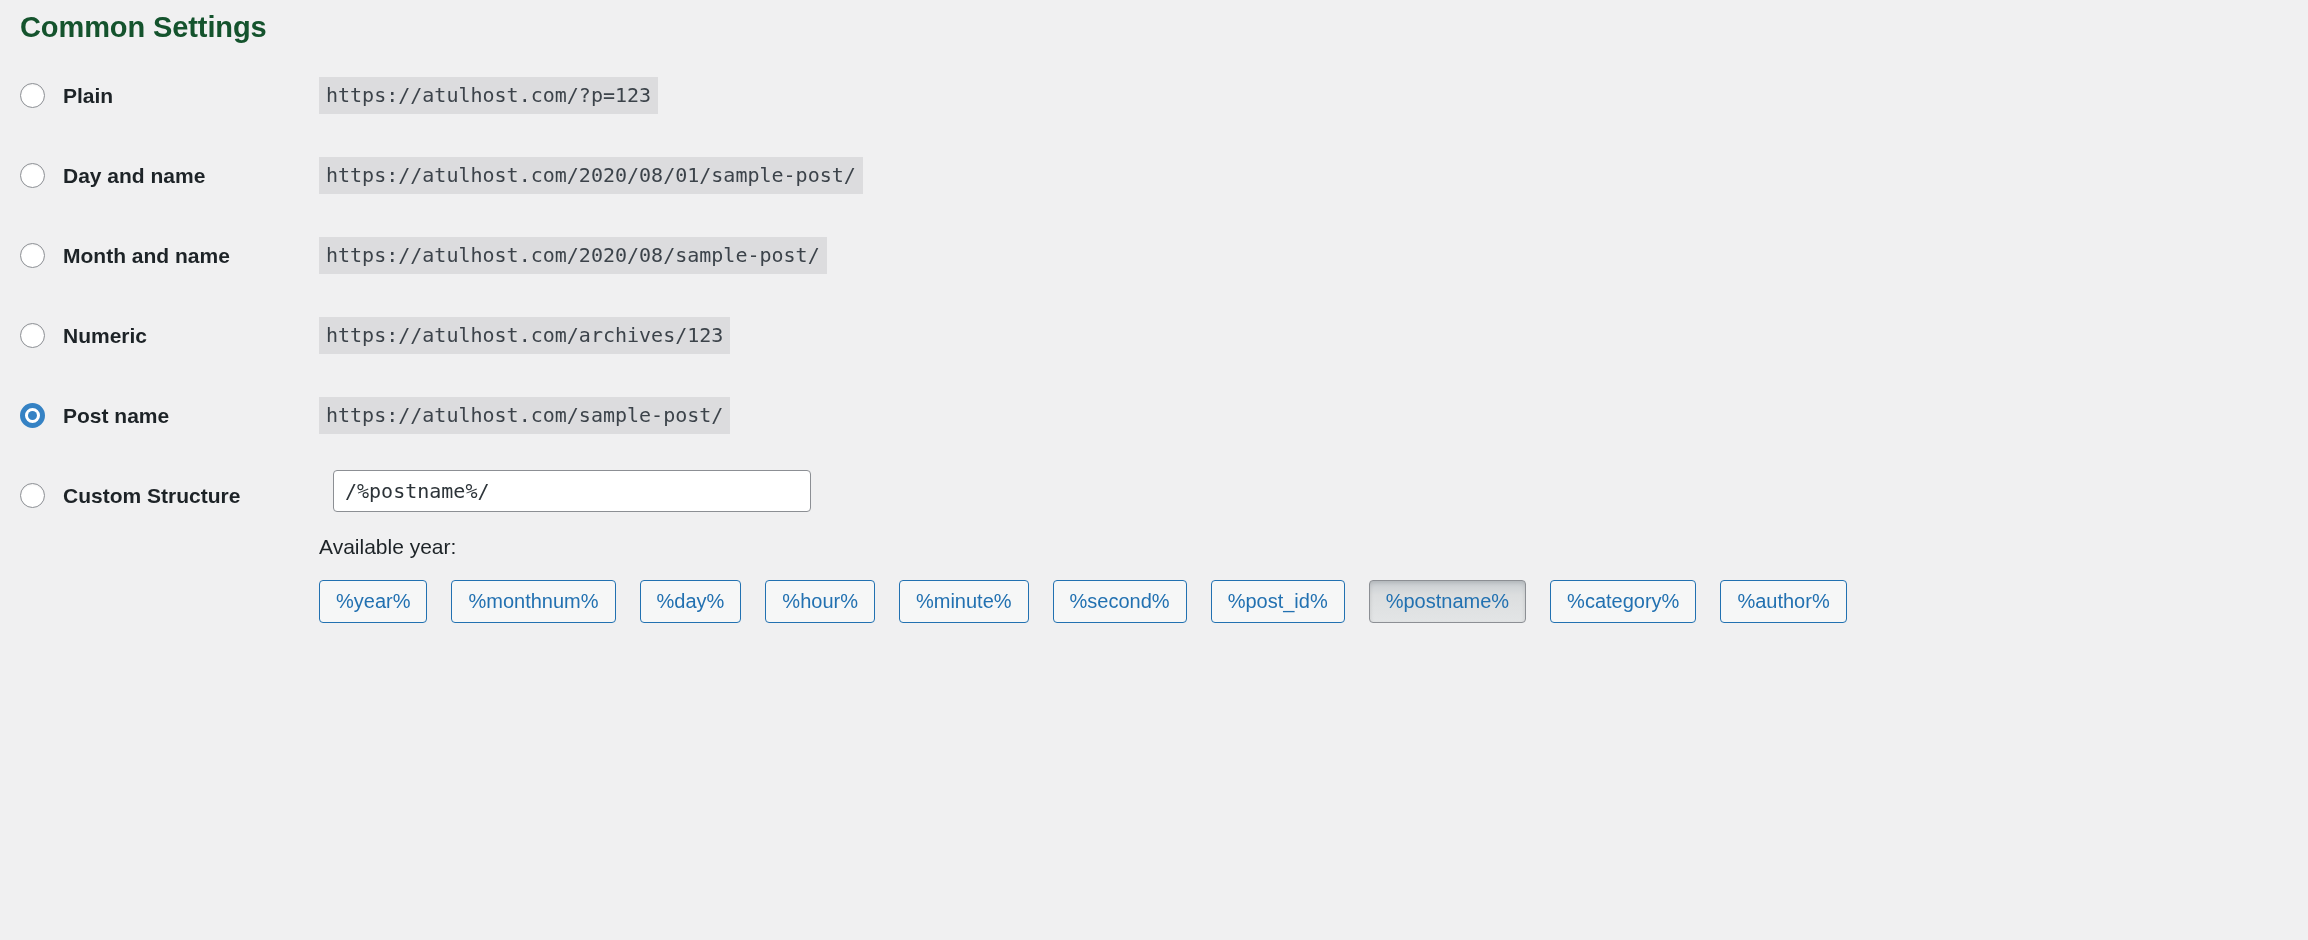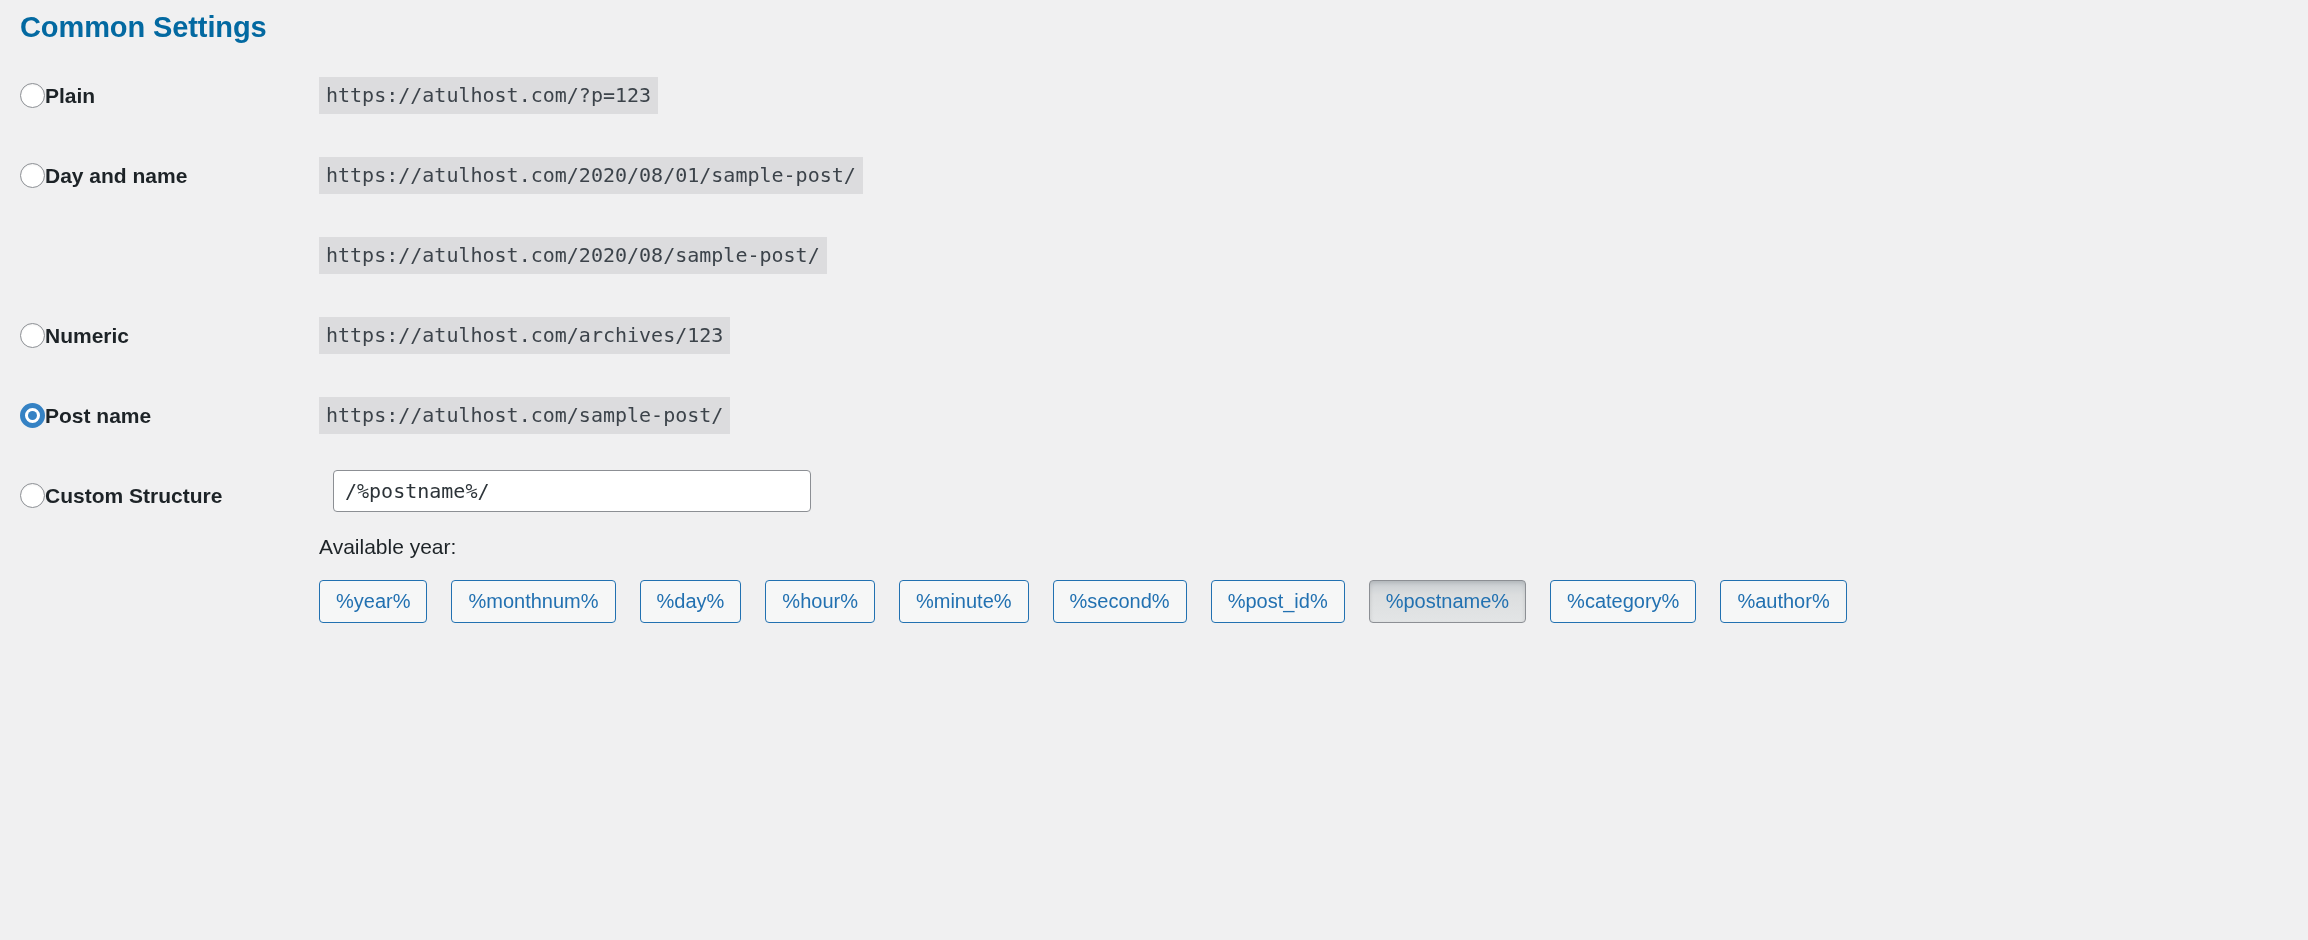--- a/index.html
+++ b/index.html
@@ -26,21 +26,21 @@
   }
 
   
   .section-title {
     position: absolute;
     left: 20px;
     top: 10px;
     font-size: 29px;
     font-weight: 600;
     line-height: 34px;
-    color: #0369a1;
+    color: #14532d;
     letter-spacing: -0.1px;
   }
 
   
   .rows {
     position: absolute;
     left: 0;
     top: 74px;
     width: 2308px;
   }
@@ -51,20 +51,21 @@
   }
 
   .radio-cell {
     position: absolute;
     left: 20px;
     top: 0;
     width: 300px;
     height: 42px;
     display: flex;
     align-items: center;
+    gap: 18px;
   }
 
   
   .radio {
     position: relative;
     width: 25px;
     height: 25px;
     border-radius: 50%;
     border: 1.5px solid #8c8f94;
     background: #fff;
@@ -224,20 +225,24 @@
       <label class="radio-cell">
         <span class="radio"></span>
         <span class="radio-label">Day and name</span>
       </label>
       <div class="code-cell">
         <code class="url">https://atulhost.com/2020/08/01/sample-post/</code>
       </div>
     </div>
 
     <div class="perma-row">
+      <label class="radio-cell">
+        <span class="radio"></span>
+        <span class="radio-label">Month and name</span>
+      </label>
       <div class="code-cell">
         <code class="url">https://atulhost.com/2020/08/sample-post/</code>
       </div>
     </div>
 
     <div class="perma-row">
       <label class="radio-cell">
         <span class="radio"></span>
         <span class="radio-label">Numeric</span>
       </label>

